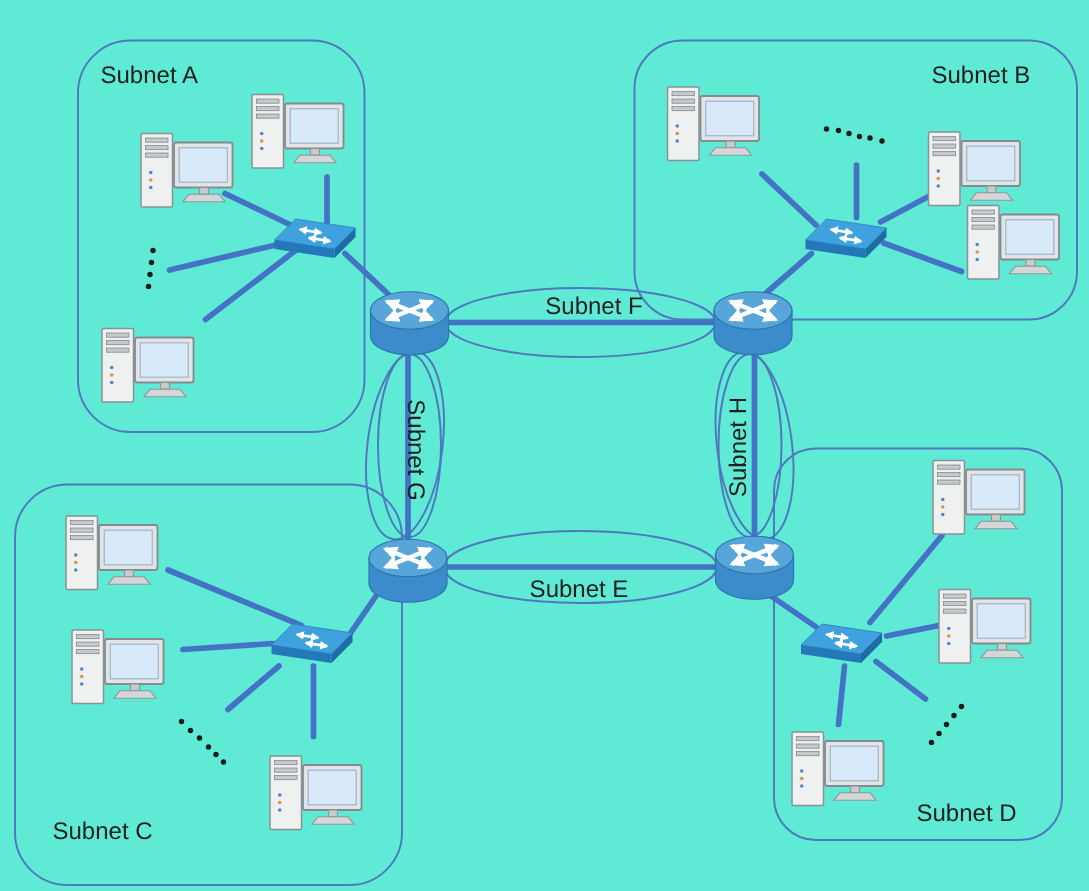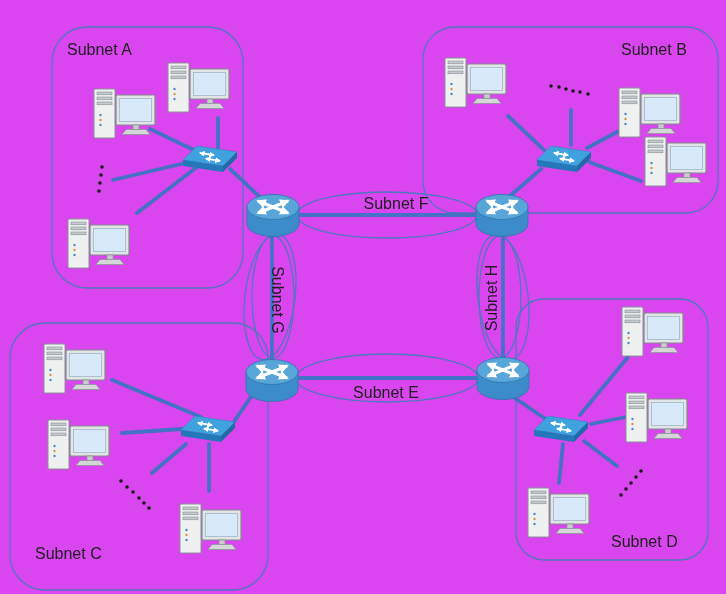--- a/index.html
+++ b/index.html
@@ -1,19 +1,19 @@
 <!DOCTYPE html>
 <html><head>
 <meta charset="utf-8">
 <style>
   html,body{margin:0;padding:0;background:#ffffff;}
   .stage{
     position:relative;
     width:726px;height:594px;
-    background:#d946ef;
+    background:#5eead4;
     font-family:"Liberation Sans",sans-serif;
     overflow:hidden;
   }
   svg{display:block;}
   text{
     font-family:"Liberation Sans","DejaVu Sans",sans-serif;
     font-size:16px;
   }
 </style>
 </head>

